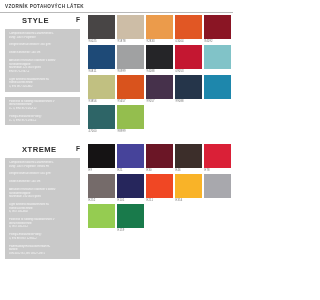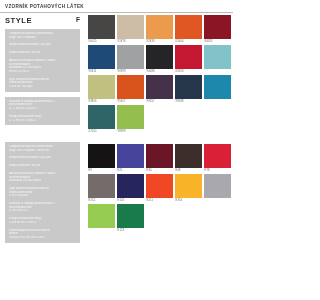--- a/index.html
+++ b/index.html
@@ -35,20 +35,21 @@
   .section-title-row {
     display: flex; align-items: flex-start;
     height: 16px;
     padding-top: 3px;
   }
   .section-title {
     font-size: 7.6px;
     font-weight: bold;
     letter-spacing: 0.5px;
     color: #2d2d2d;
+    margin-left: 17px;
   }
   .fire-flag {
     margin-left: auto;
     margin-right: 8px;
     font-size: 6.6px;
     font-weight: bold;
     color: #2d2d2d;
   }
 
   
@@ -213,20 +214,24 @@
                 <div class="swatch-code">98999</div>
               </div>
             </div>
           </div>
         </div>
       </div>
       <div class="gap-block"></div>
       <div class="section">
         <div class="section-inner">
           <div class="left-col">
+            <div class="section-title-row">
+              <div class="section-title">XTREME</div>
+              <div class="fire-flag">F</div>
+            </div>
             <div class="spec-panel">
               <div class="spec-block">
                 <div class="spec-line">Composition/Složení/Zusammenset-</div>
                 <div class="spec-line">zung: 100% Polyester Trevira FR</div>
               </div>
               <div class="spec-block">
                 <div class="spec-line">Weight/Gramáž/Gewicht: 434 g/m²</div>
               </div>
               <div class="spec-block">
                 <div class="spec-line">Width/Šíře/Breite: 140 cm</div>

